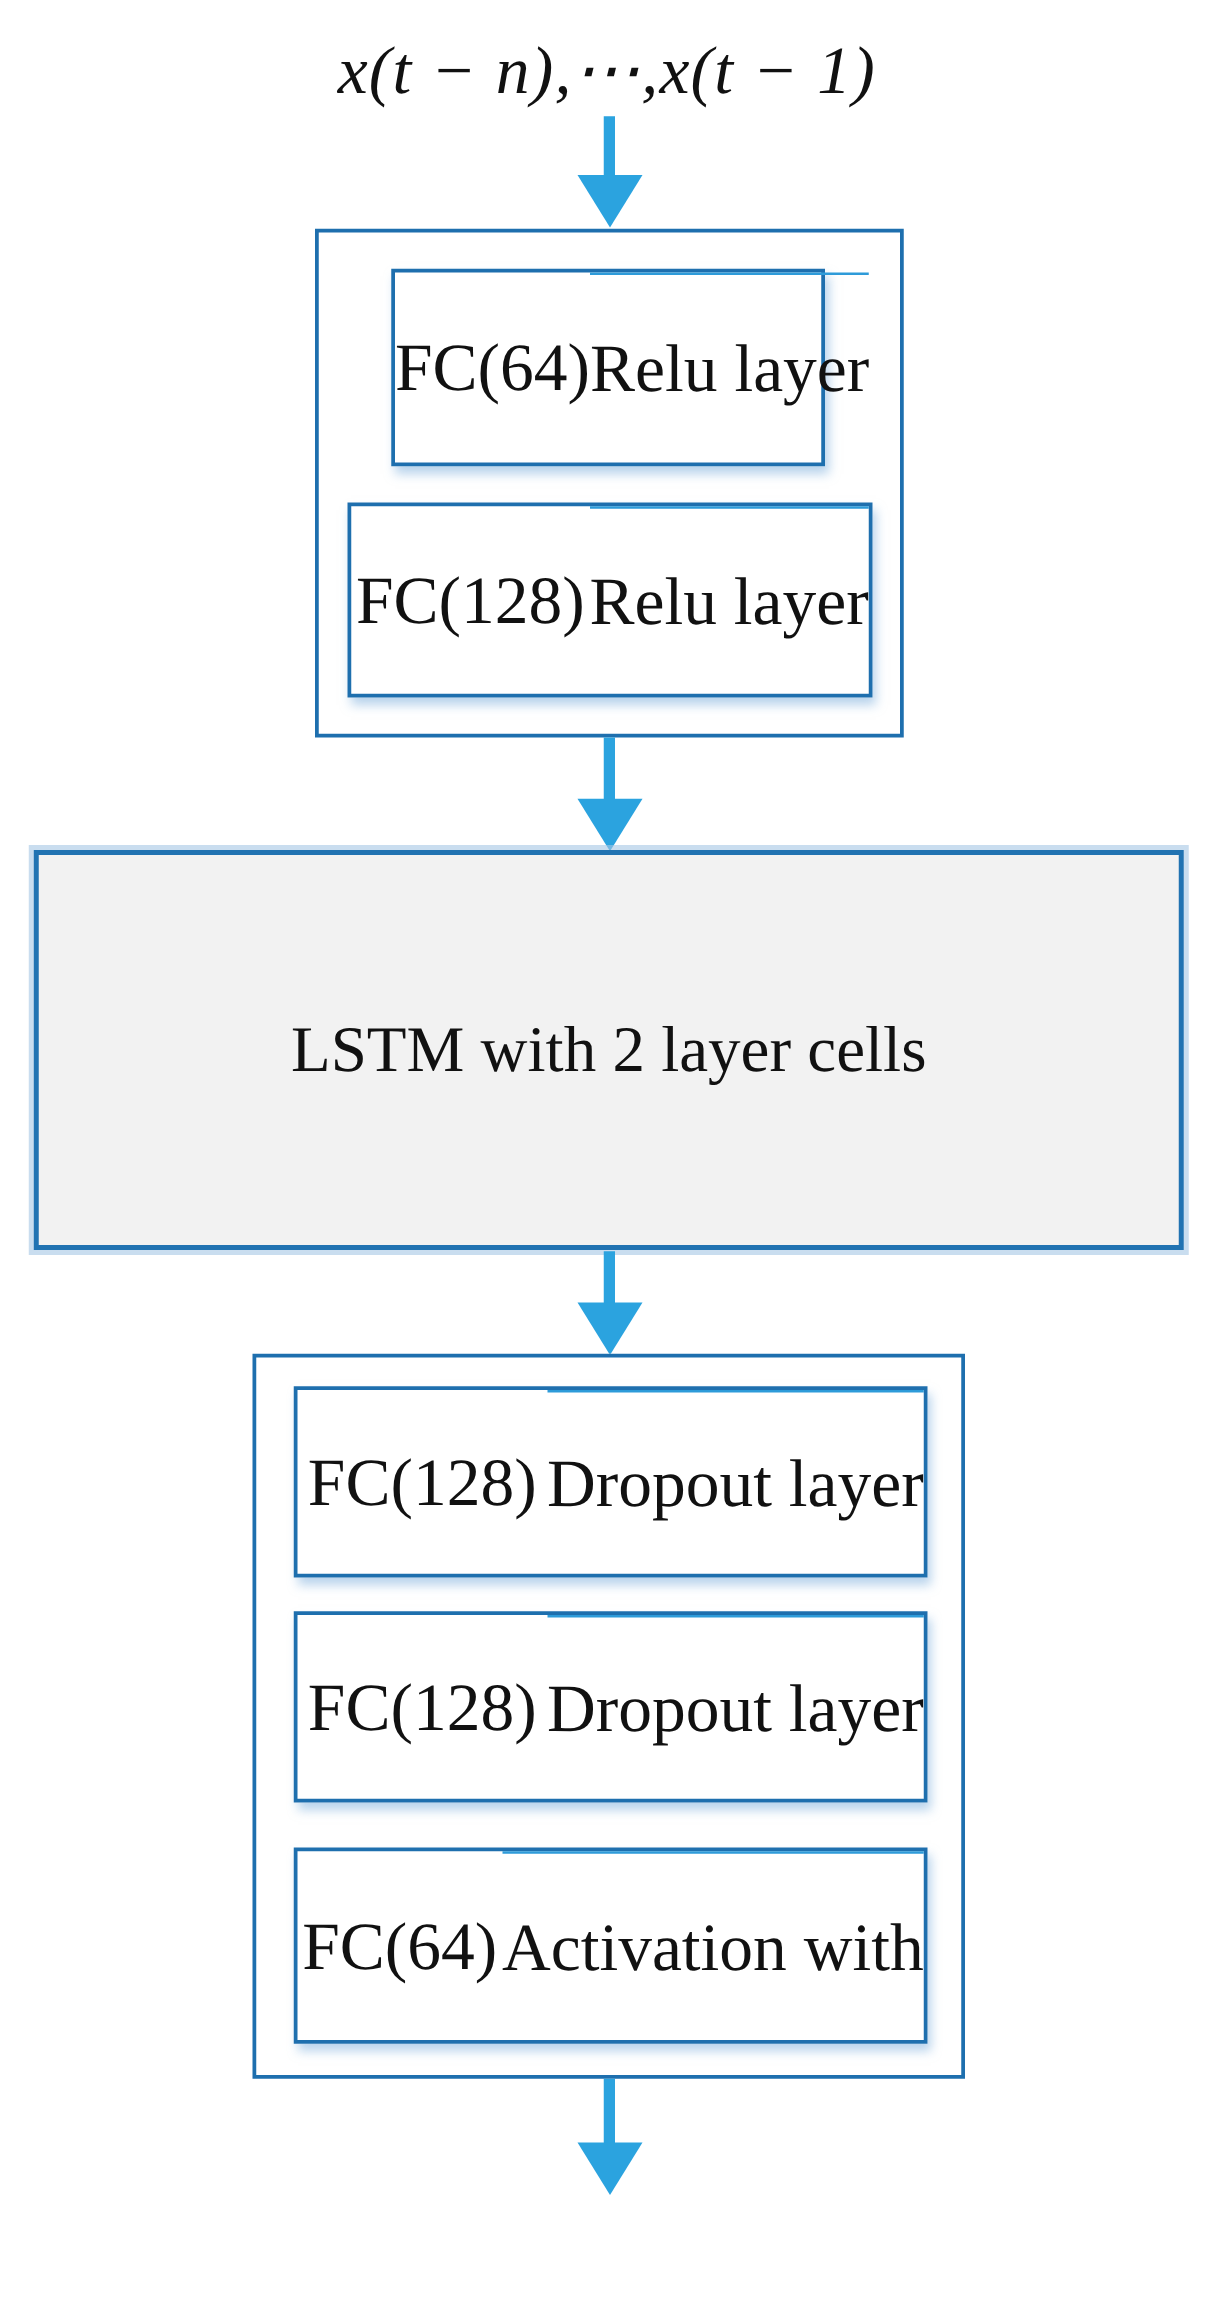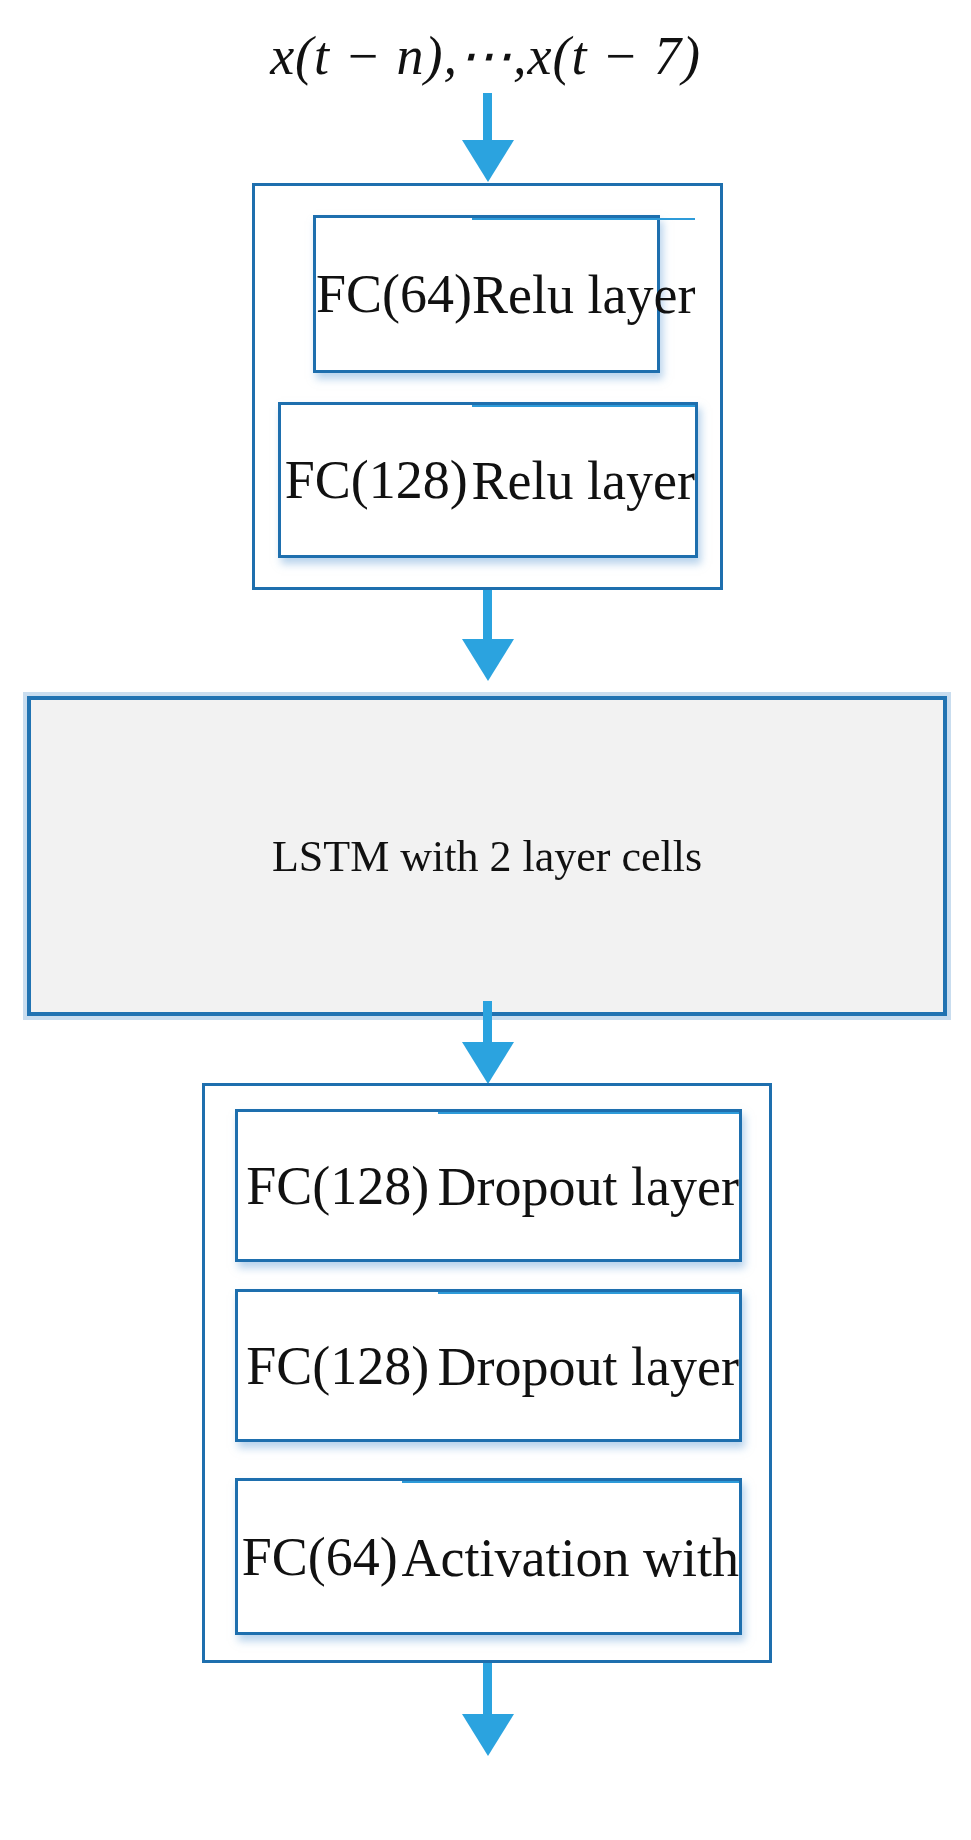--- a/index.html
+++ b/index.html
@@ -80,31 +80,30 @@
   .layer-d{left:235px;top:1289px;width:507px;height:153px;}
   .layer-e{left:235px;top:1478px;width:507px;height:157px;}
   
   .lstm-box{
     position:absolute;
     left:27px;top:680px;width:920px;height:320px;
     background:var(--lstm-fill);
     border:4px solid #2173B2;
     box-shadow:0 0 0 4px rgba(165,198,228,0.6);
     display:flex;align-items:center;justify-content:center;
-    font-size:44px;
+    font-size:52px;
     white-space:nowrap;
-    margin-top:16px;
   }
 </style>
 </head>
 <body>
 
 <div class="canvas">
 
-  <div class="math-label label-input">x(t − n),⋯,x(t − 7)</div>
+  <div class="math-label label-input">x(t − n),⋯,x(t − 1)</div>
 
   <div class="arrow arrow-1">
     <div class="shaft"></div>
     <div class="head"></div>
   </div>
 
   <div class="group-box front-box"></div>
 
   <div class="layer-box layer-a">
     <div class="row unit">FC(64)</div>

